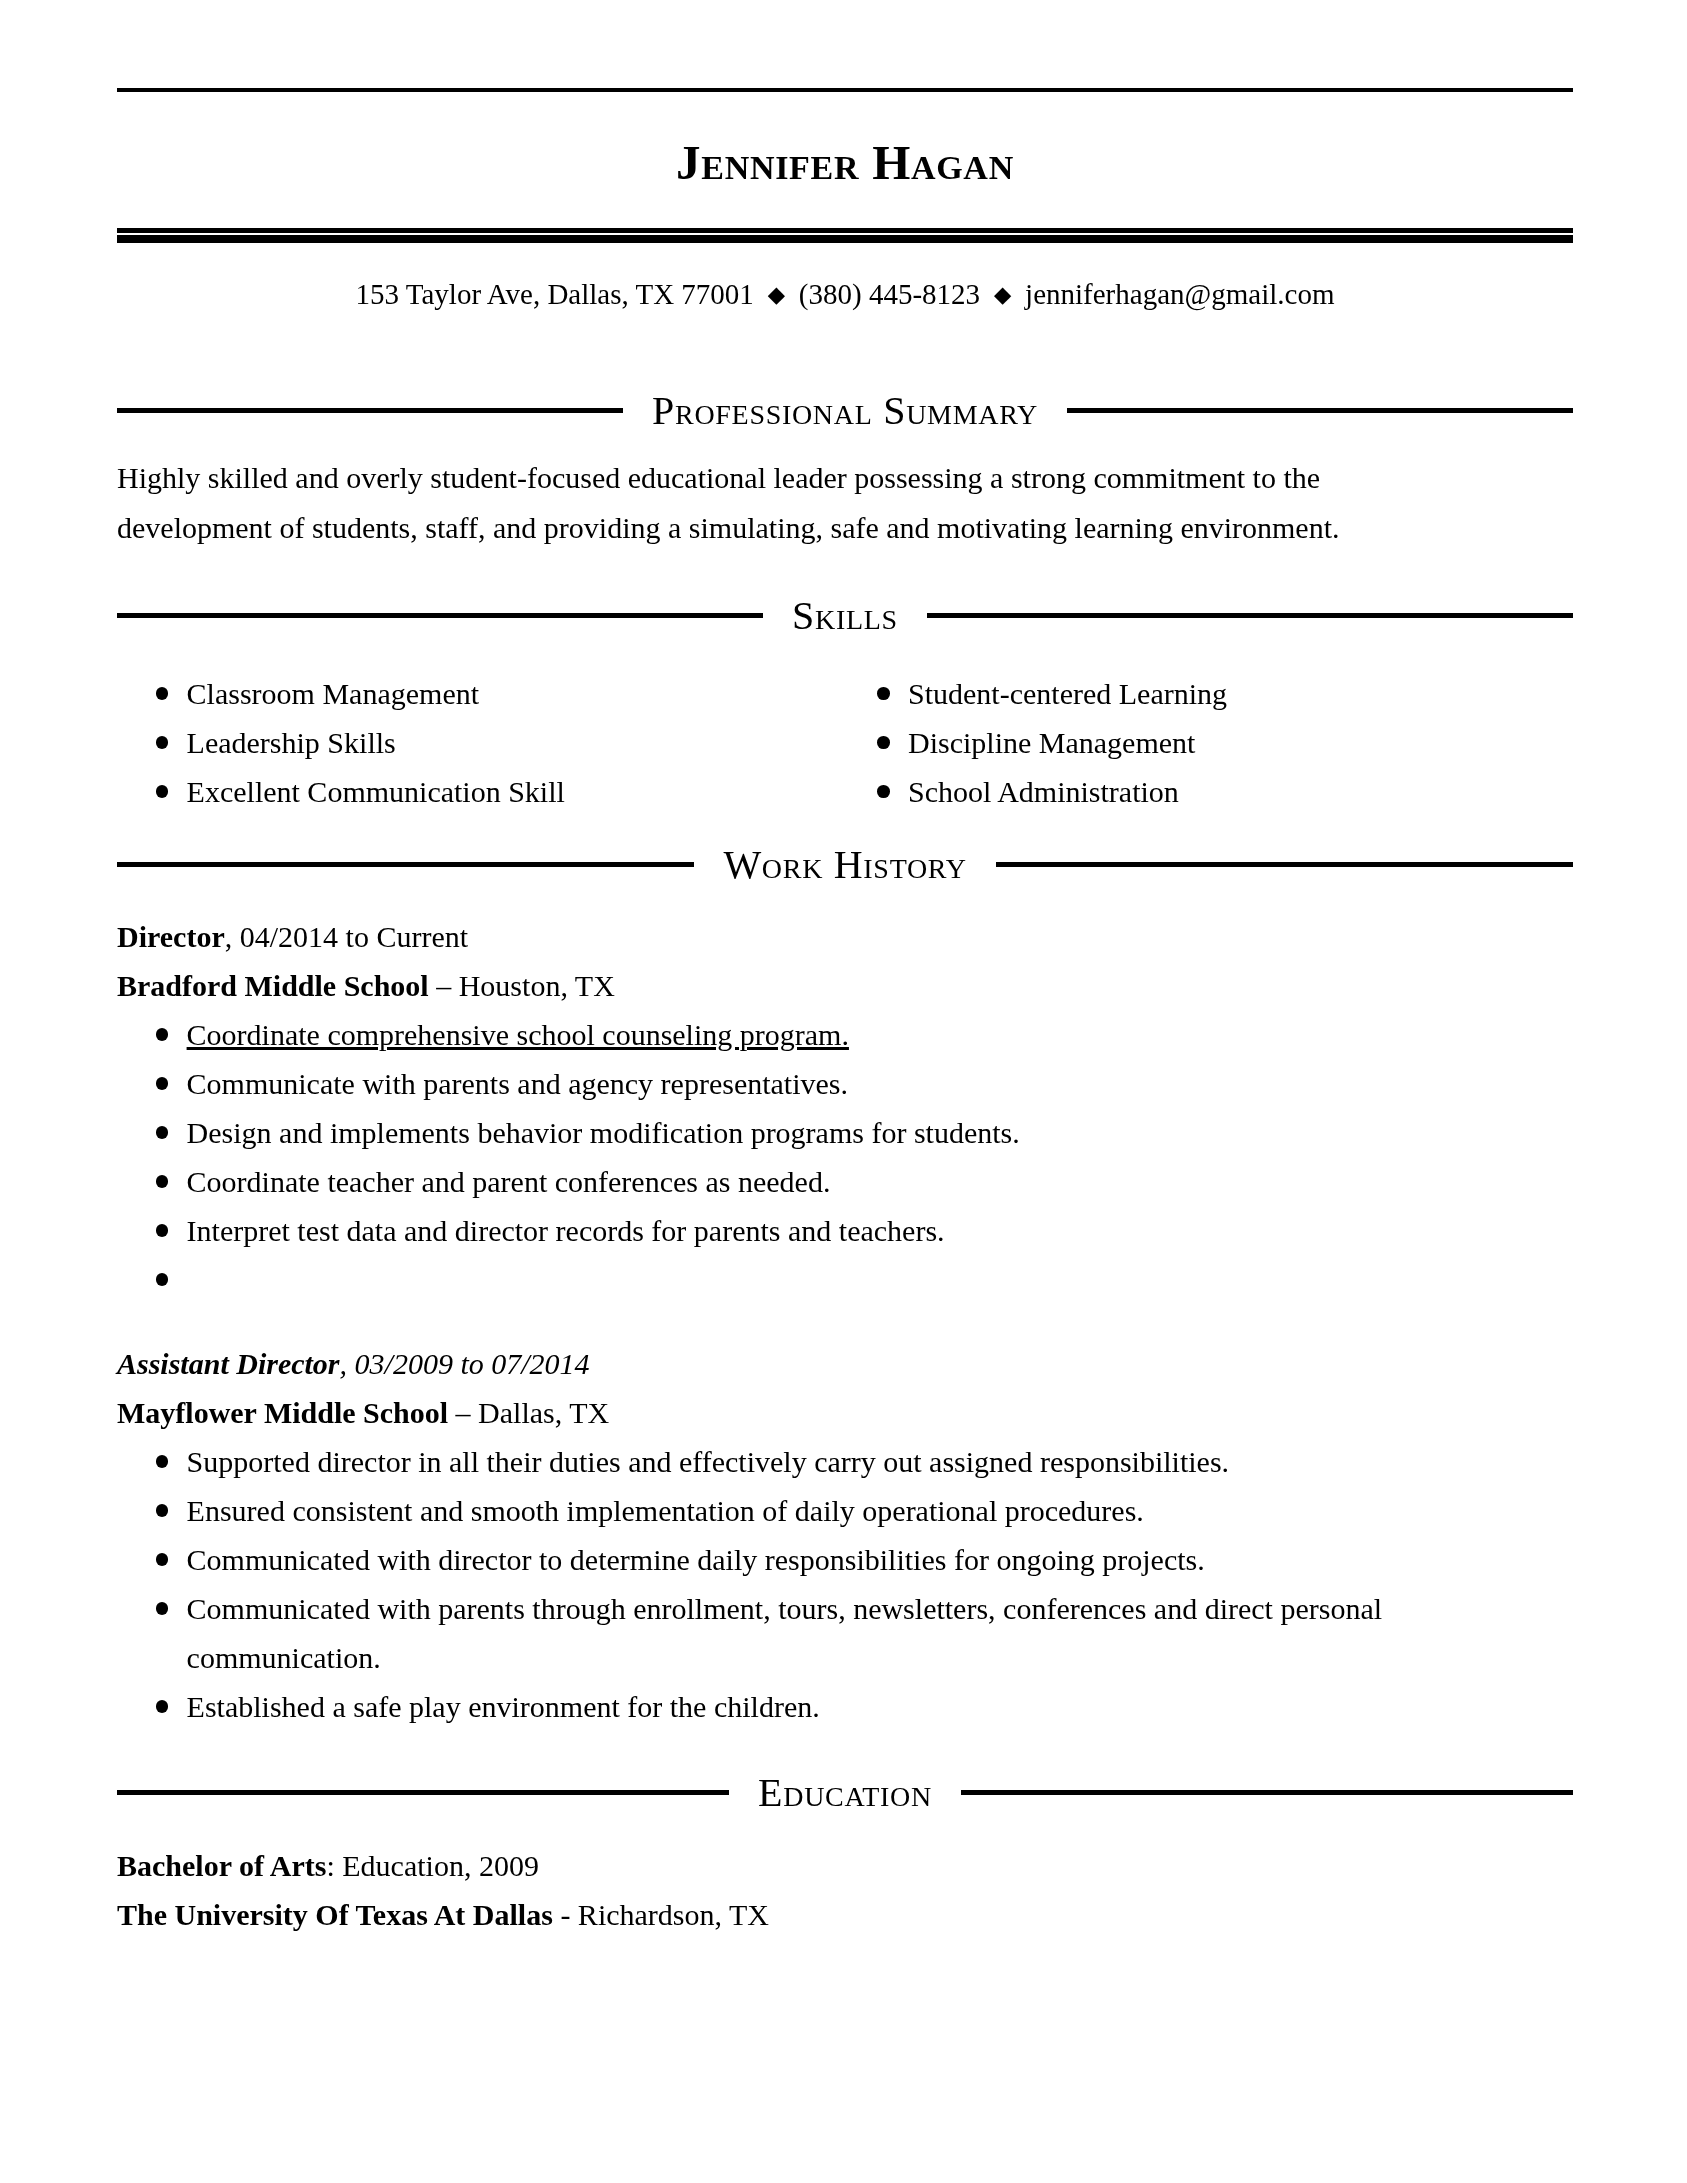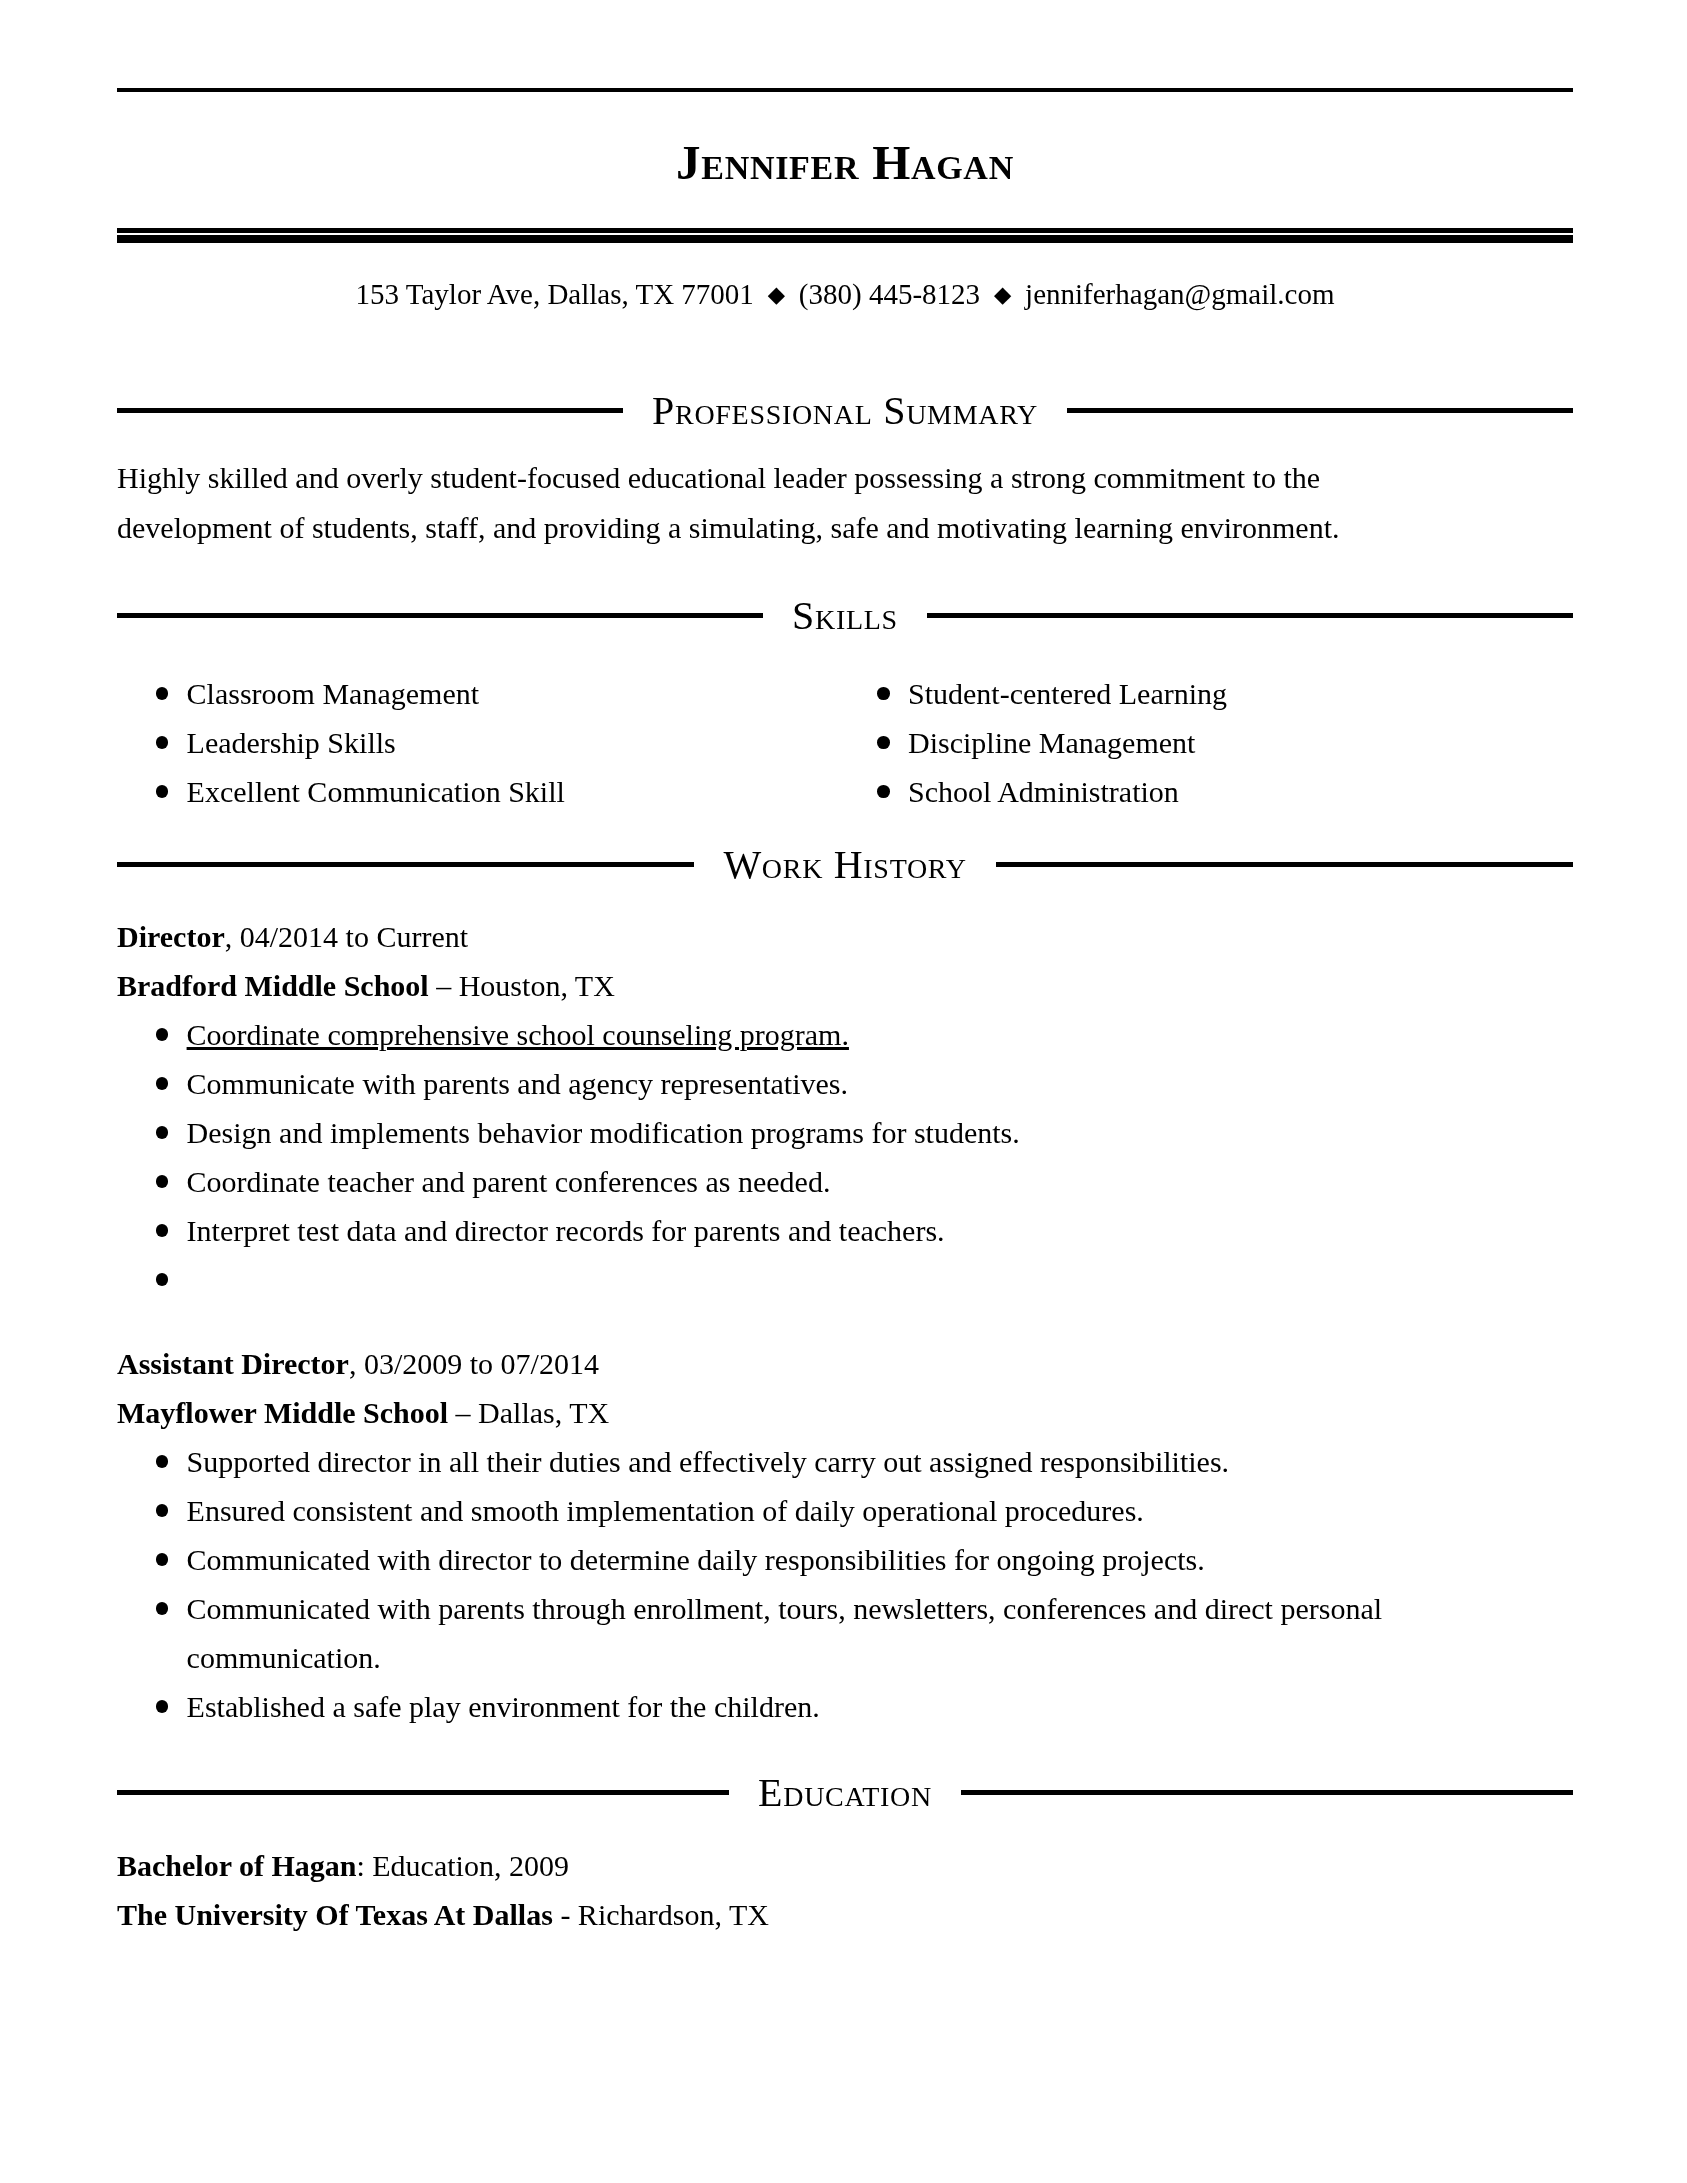--- a/index.html
+++ b/index.html
@@ -89,38 +89,38 @@
   <div class="text" style="left:0;top:961px;">
     <b>Bradford Middle School</b><span> – Houston, TX</span>
   </div>
   <div class="bullet" style="left:6.6px;top:1010px;text-decoration:underline;"><span class="dot"></span><span>Coordinate comprehensive school counseling program.</span></div>
   <div class="bullet" style="left:6.6px;top:1059px;"><span class="dot"></span><span>Communicate with parents and agency representatives.</span></div>
   <div class="bullet" style="left:6.6px;top:1108px;"><span class="dot"></span><span>Design and implements behavior modification programs for students.</span></div>
   <div class="bullet" style="left:6.6px;top:1157px;"><span class="dot"></span><span>Coordinate teacher and parent conferences as needed.</span></div>
   <div class="bullet" style="left:6.6px;top:1206px;"><span class="dot"></span><span>Interpret test data and director records for parents and teachers.</span></div>
   <div class="bullet" style="left:6.6px;top:1255px;"><span class="dot"></span></div>
 
-  <div class="text" style="left:0;top:1339px;">
+  <div class="text" style="left:0;top:1339px;font-style:italic;">
     <b>Assistant Director</b><span>, 03/2009 to 07/2014</span>
   </div>
   <div class="text" style="left:0;top:1388px;">
     <b>Mayflower Middle School</b><span> – Dallas, TX</span>
   </div>
   <div class="bullet" style="left:6.6px;top:1437px;"><span class="dot"></span><span>Supported director in all their duties and effectively carry out assigned responsibilities.</span></div>
   <div class="bullet" style="left:6.6px;top:1486px;"><span class="dot"></span><span>Ensured consistent and smooth implementation of daily operational procedures.</span></div>
   <div class="bullet" style="left:6.6px;top:1535px;text-align:center;"><span class="dot"></span><span>Communicated with director to determine daily responsibilities for ongoing projects.</span></div>
   <div class="bullet wrap" style="left:6.6px;top:1584px;"><span class="dot"></span><span>Communicated with parents through enrollment, tours, newsletters, conferences and direct personal communication.</span></div>
   <div class="bullet" style="left:6.6px;top:1682px;"><span class="dot"></span><span>Established a safe play environment for the children.</span></div>
 
   <div class="section-head" style="top:1766px;">
     <div class="line"></div>
     <div class="title">Education</div>
     <div class="line"></div>
   </div>
   <div class="text" style="left:0;top:1841px;">
-    <b>Bachelor of Hagan</b><span>: Education, 2009</span>
+    <b>Bachelor of Arts</b><span>: Education, 2009</span>
   </div>
   <div class="text" style="left:0;top:1890px;">
     <b>The University Of Texas At Dallas</b><span> - Richardson, TX</span>
   </div>
 
 </div>
 
 
 </body></html>

